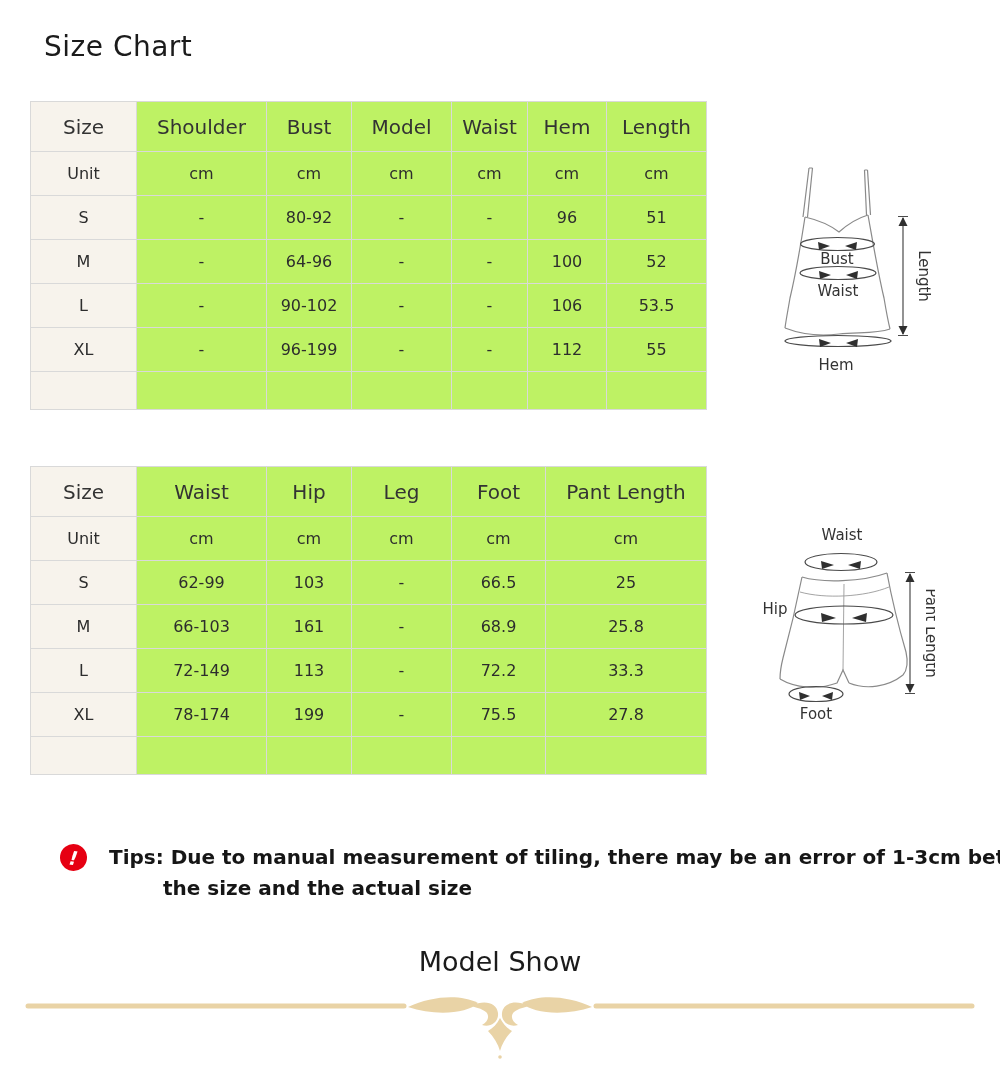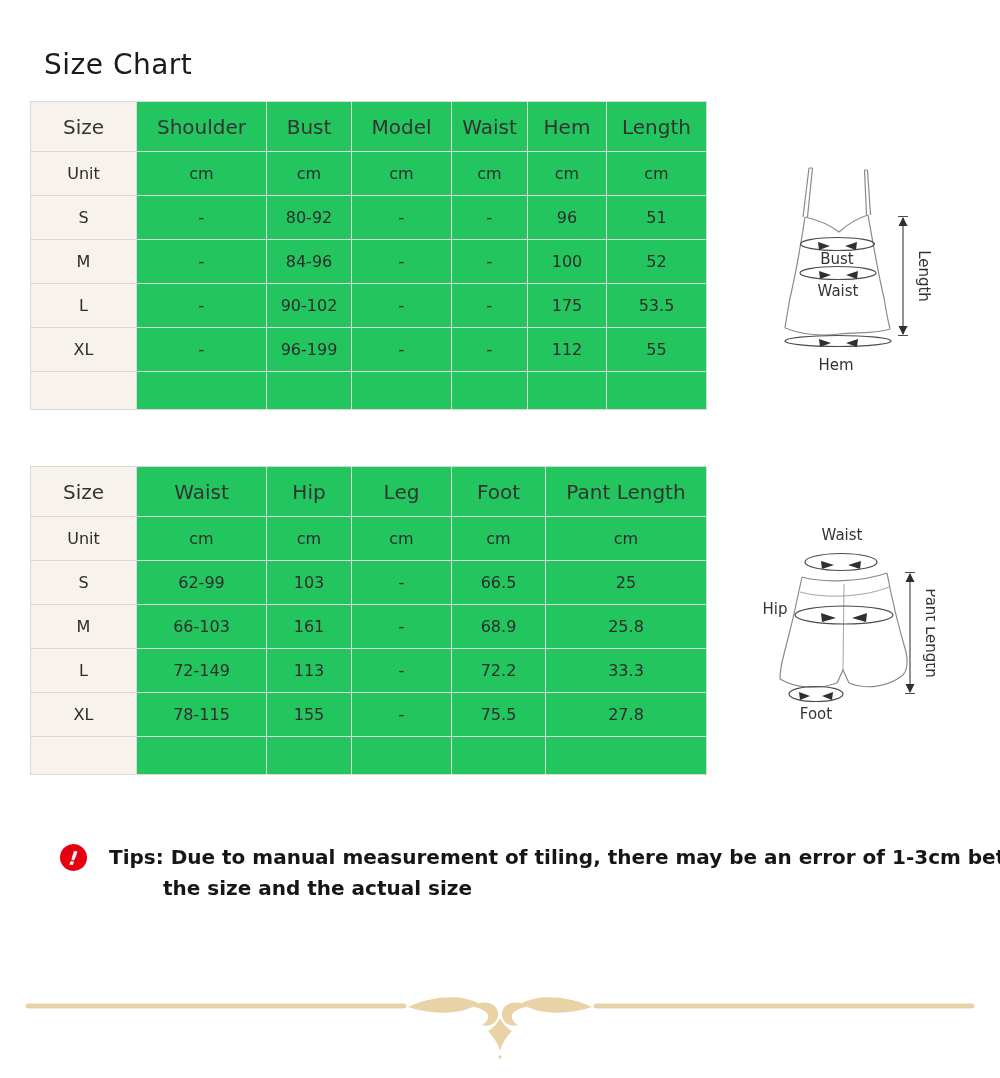--- a/index.html
+++ b/index.html
@@ -1,23 +1,23 @@
 <!DOCTYPE html>
 <html><head>
 <meta charset="utf-8">
 <style>
   html,body{margin:0;padding:0;background:#ffffff;}
   .page{position:relative;width:1000px;height:1078px;background:#ffffff;
         font-family:"DejaVu Sans",sans-serif;color:#222;overflow:hidden;}
 
   .page-title{position:absolute;left:44px;top:30px;font-size:28px;font-weight:normal;
-              color:#1b1b1b;letter-spacing:0.5px;margin-top:18px;}
+              color:#1b1b1b;letter-spacing:0.5px;}
 
   table.size-table{position:absolute;border-collapse:collapse;table-layout:fixed;
-                   background:#22c55e;border:1.5px solid #161616;padding-left:19px;}
+                   background:#bef264;border:1.5px solid #161616;padding-left:19px;}
   table.size-table th, table.size-table td{
       border:1px solid #d9d9d9;text-align:center;vertical-align:middle;padding:0;
       font-family:"DejaVu Sans",sans-serif;color:#2d2d2d;font-weight:normal;}
   table.size-table th{font-size:20px;height:49px;color:#333;}
   table.size-table td{font-size:16px;height:43px;}
   table.size-table tr.empty-row td{height:37px;}
   .c0{background:#f7f3ec;}
   #table-top{left:30px;top:101px;}
   #table-bottom{left:30px;top:466px;}
 
@@ -87,33 +87,33 @@
         <td>-</td>
         <td>80-92</td>
         <td>-</td>
         <td>-</td>
         <td>96</td>
         <td>51</td>
       </tr>
       <tr>
         <td class="c0">M</td>
         <td>-</td>
-        <td>84-96</td>
+        <td>64-96</td>
         <td>-</td>
         <td>-</td>
         <td>100</td>
         <td>52</td>
       </tr>
       <tr>
         <td class="c0">L</td>
         <td>-</td>
         <td>90-102</td>
         <td>-</td>
         <td>-</td>
-        <td>175</td>
+        <td>106</td>
         <td>53.5</td>
       </tr>
       <tr>
         <td class="c0">XL</td>
         <td>-</td>
         <td>96-199</td>
         <td>-</td>
         <td>-</td>
         <td>112</td>
         <td>55</td>
@@ -213,22 +213,22 @@
       <tr>
         <td class="c0">L</td>
         <td>72-149</td>
         <td>113</td>
         <td>-</td>
         <td>72.2</td>
         <td>33.3</td>
       </tr>
       <tr>
         <td class="c0">XL</td>
-        <td>78-115</td>
-        <td>155</td>
+        <td>78-174</td>
+        <td>199</td>
         <td>-</td>
         <td>75.5</td>
         <td>27.8</td>
       </tr>
       <tr class="empty-row">
         <td class="c0"></td>
         <td></td>
           <td></td>
         <td></td>
           <td></td>
@@ -273,20 +273,21 @@
     </g>
     <text class="dlabel" x="176" y="111" transform="rotate(90 176 111)">Pant Length</text>
   </svg>
 
   <div class="tips-icon">!</div>
   <div class="tips-text">
     <div>Tips: Due to manual measurement of tiling, there may be an error of 1-3cm between</div>
     <div class="tips-line2">the size and the actual size</div>
   </div>
 
+  <div class="model-show">Model Show</div>
 
   <svg class="divider" width="960" height="66" viewBox="0 0 960 66">
     <g>
       <line class="goldline" x1="8" y1="12" x2="384" y2="12"></line>
       <line class="goldline" x1="576" y1="12" x2="952" y2="12"></line>
       <path class="gold" d="M388 13 C 412 2, 440 0, 458 9 C 447 20, 414 22, 388 13 Z"></path>
       <path class="gold" d="M572 13 C 548 2, 520 0, 502 9 C 513 20, 546 22, 572 13 Z"></path>
       <path class="gold" d="M452 12 C 464 5, 477 9, 478 19 C 479 28, 470 34, 462 31 C 468 28, 470 22, 466 18 C 461 14, 456 14, 452 12 Z"></path>
       <path class="gold" d="M508 12 C 496 5, 483 9, 482 19 C 481 28, 490 34, 498 31 C 492 28, 490 22, 494 18 C 499 14, 504 14, 508 12 Z"></path>
       <path class="gold" d="M480 24 C 483 30, 487 34, 492 37 C 486 43, 482 50, 480 57 C 478 50, 474 43, 468 37 C 473 34, 477 30, 480 24 Z"></path>

